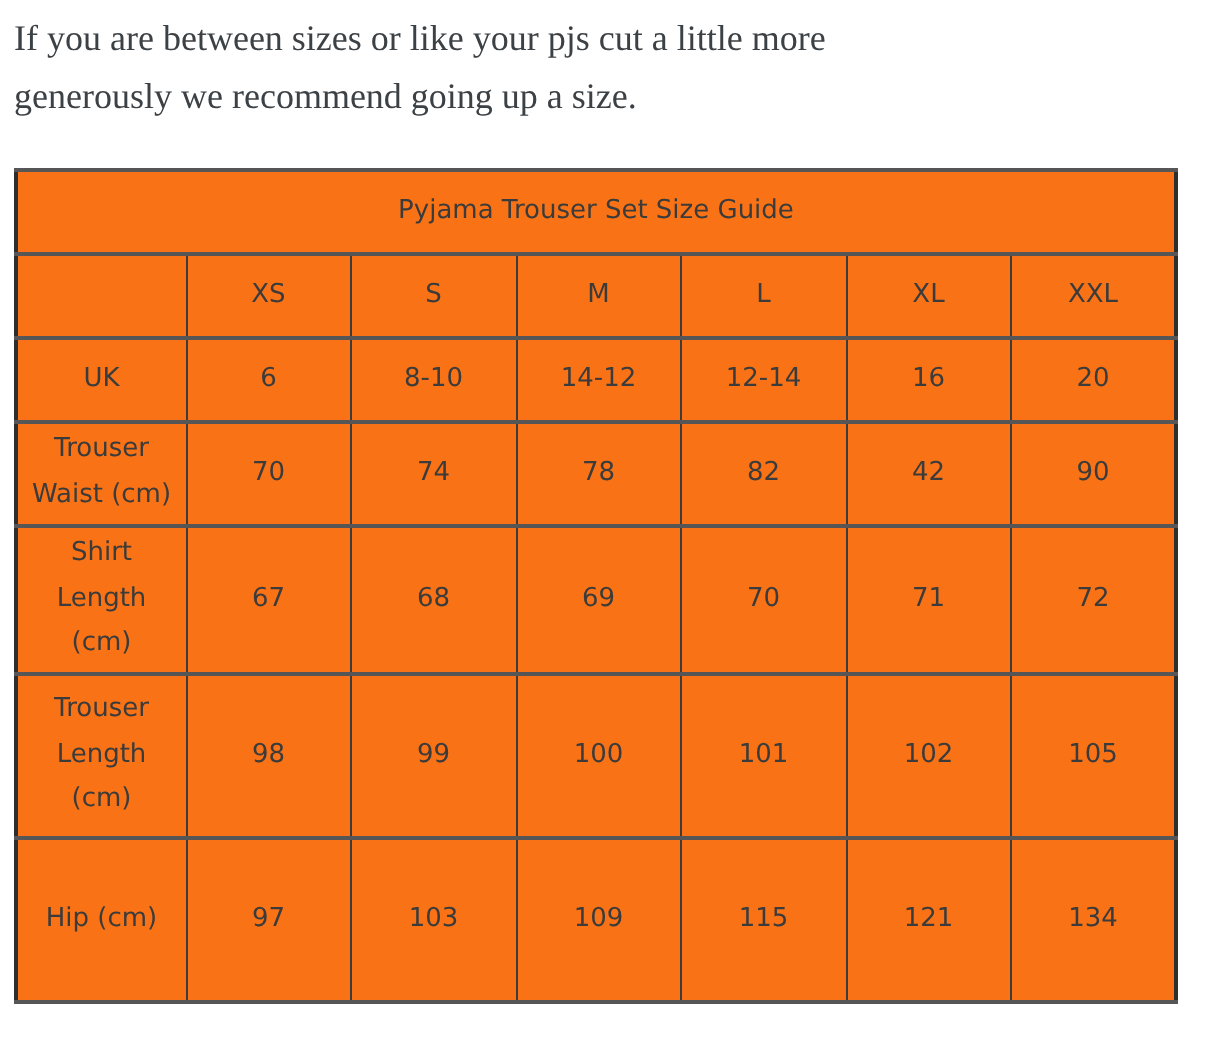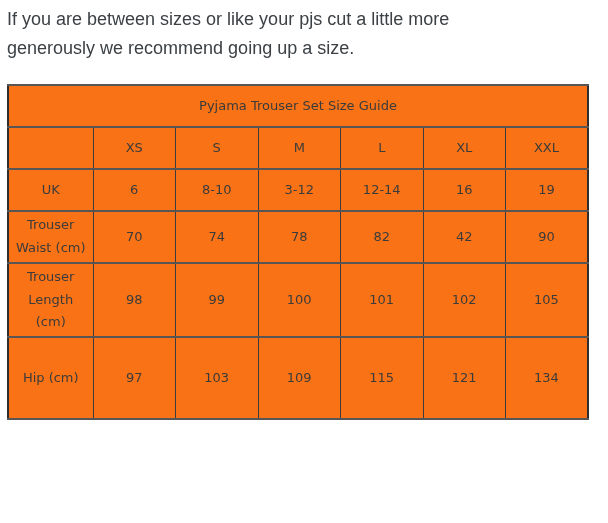--- a/index.html
+++ b/index.html
@@ -8,21 +8,21 @@
     background: #ffffff;
   }
   body {
     width: 608px;
     height: 523px;
     box-sizing: border-box;
     padding: 5px 12px 0 7px;
     overflow: hidden;
   }
   .intro {
-    font-family: Liberation Sans, sans-serif;
+    font-family: Liberation Serif, serif;
     font-size: 18px;
     line-height: 1.62;
     color: #3c4145;
     white-space: pre-line;
     margin: 0 0 21px 0;
   }
   table.size-table {
     border-collapse: collapse;
     table-layout: fixed;
     width: 582px;
@@ -92,34 +92,45 @@
         <th>L</th>
         <th>XL</th>
         <th>XXL</th>
       </tr>
     </thead>
     <tbody>
       <tr>
         <td class="row-label">UK</td>
         <td>6</td>
         <td>8-10</td>
-        <td>3-12</td>
+        <td>14-12</td>
         <td>12-14</td>
         <td>16</td>
-        <td>19</td>
+        <td>20</td>
       </tr>
       <tr>
         <td class="row-label">Trouser
 Waist (cm)</td>
         <td>70</td>
         <td>74</td>
         <td>78</td>
         <td>82</td>
         <td>42</td>
         <td>90</td>
+      </tr>
+      <tr>
+        <td class="row-label">Shirt
+Length
+(cm)</td>
+        <td>67</td>
+        <td>68</td>
+        <td>69</td>
+        <td>70</td>
+        <td>71</td>
+        <td>72</td>
       </tr>
       <tr>
         <td class="row-label">Trouser
 Length
 (cm)</td>
         <td>98</td>
         <td>99</td>
         <td>100</td>
         <td>101</td>
         <td>102</td>

